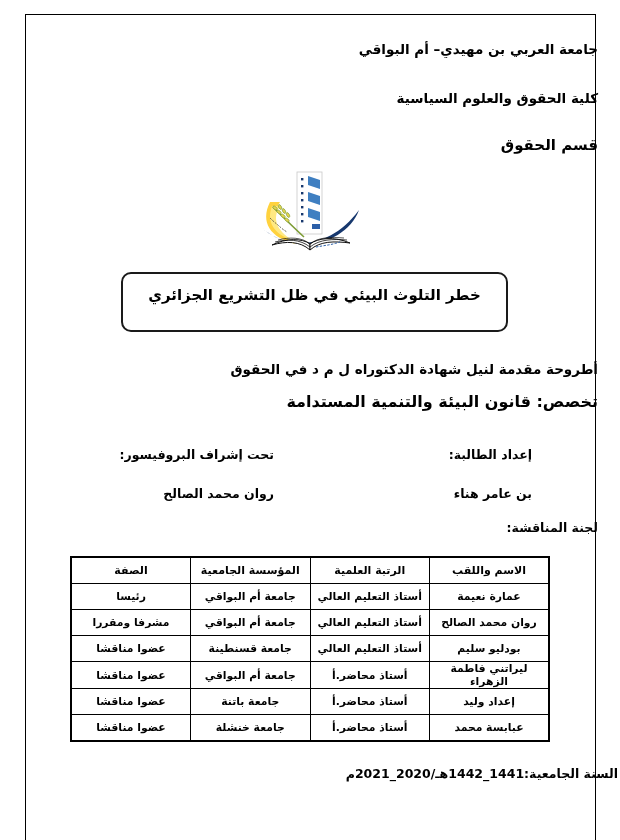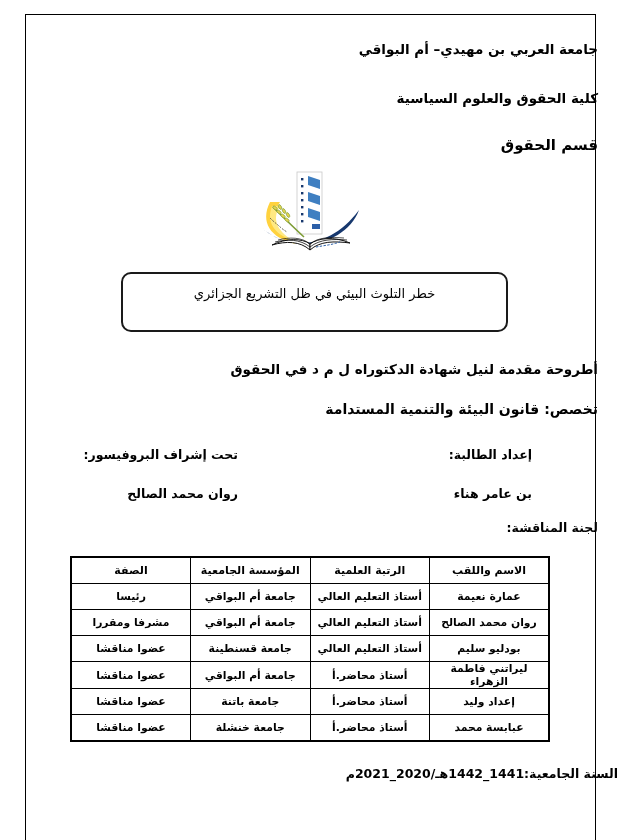--- a/index.html
+++ b/index.html
@@ -12,27 +12,27 @@
     border:1.2px solid #000;border-bottom:none;box-sizing:border-box;
   }
   .centered{position:absolute;left:25px;width:573px;font-weight:700;}
   .university-line{top:41px;font-size:13.5px;}
   .faculty-line{top:90px;font-size:13.5px;}
   .department-line{top:136px;font-size:15px;}
   .logo-wrap{position:absolute;top:170px;left:256px;width:108px;height:88px;}
   .title-box{
     position:absolute;left:121px;top:272px;width:387px;height:60px;
     border:2px solid #1a1a1a;border-radius:10px;box-sizing:border-box;
-    text-align:center;font-weight:400;font-size:13px;padding-top:12px;
+    text-align:center;font-weight:700;font-size:15px;padding-top:12px;
   }
   .thesis-type-line{top:361px;font-size:13.5px;}
-  .specialty-line{top:401px;font-size:14px;}
+  .specialty-line{top:392px;font-size:16px;}
   .person-block{position:absolute;top:447px;font-weight:700;font-size:12.5px;text-align:right;white-space:nowrap;}
   .student-block{right:88px;}
-  .supervisor-block{right:382px;}
+  .supervisor-block{right:346px;}
   .person-block .person-name{margin-top:24px;}
   .committee-line{top:520px;font-size:12.5px;}
   .committee-table{
     position:absolute;left:70px;top:556px;width:480px;
     border-collapse:collapse;border:2px solid #000;
     font-weight:700;font-size:10.8px;table-layout:fixed;
   }
   .committee-table th,.committee-table td{
     border:1px solid #000;text-align:center;vertical-align:middle;
     height:25px;padding:0 2px;overflow:hidden;margin-left:40px;

